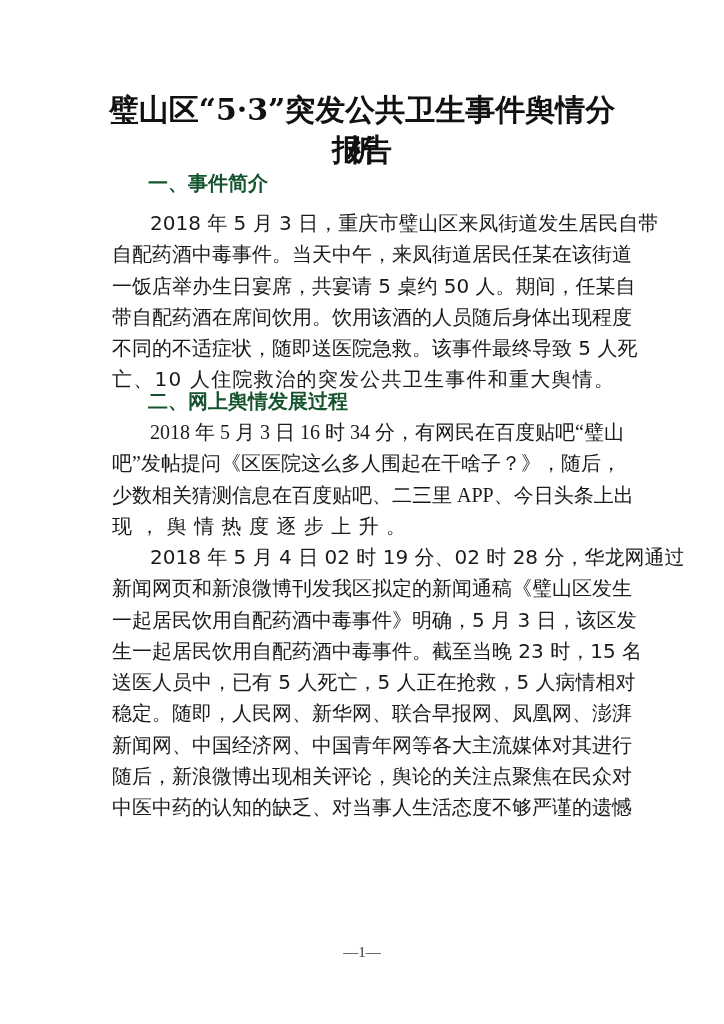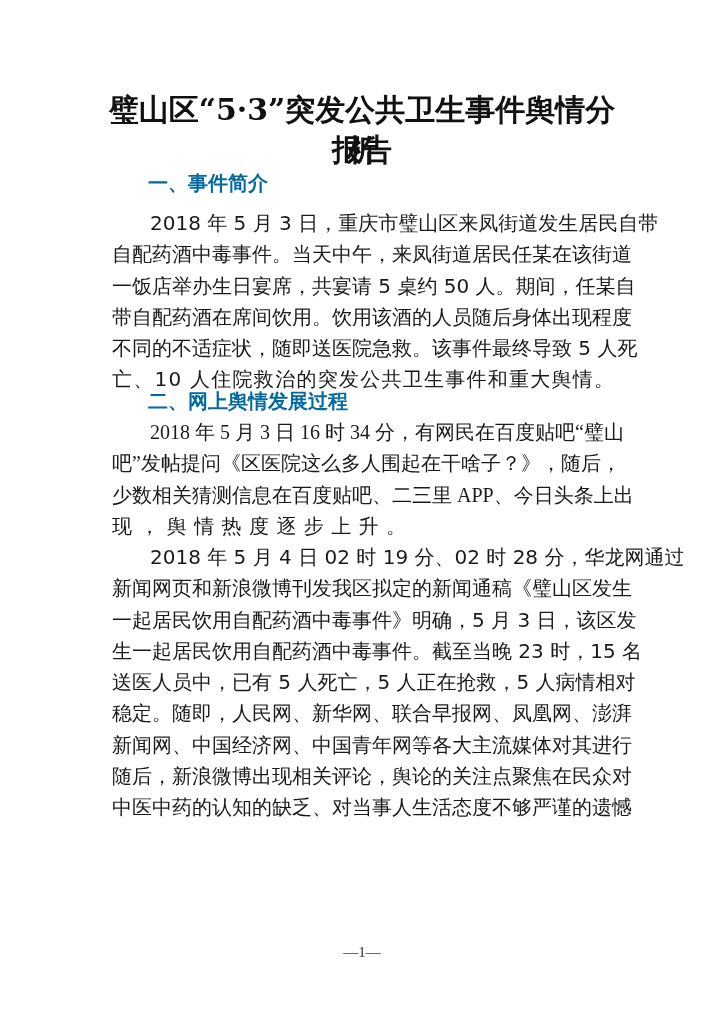--- a/index.html
+++ b/index.html
@@ -34,21 +34,21 @@
       margin: 0;
     }
     .title.l1 { top: 90px; }
     .title.l2 { top: 130px; }
     .heading {
       position: absolute;
       left: 148px;
       font-family: "DejaVu Sans", "Liberation Sans", sans-serif;
       font-size: 20px;
       line-height: 30px;
-      color: #0369a1;
+      color: #14532d;
       margin: 0;
     }
     .heading.bold { font-weight: bold; }
     .body-block {
       position: absolute;
       left: 112px;
       width: 502px;
       font-family: "DejaVu Sans", "Liberation Serif", sans-serif;
       font-size: 20px;
       line-height: 31.3px;

